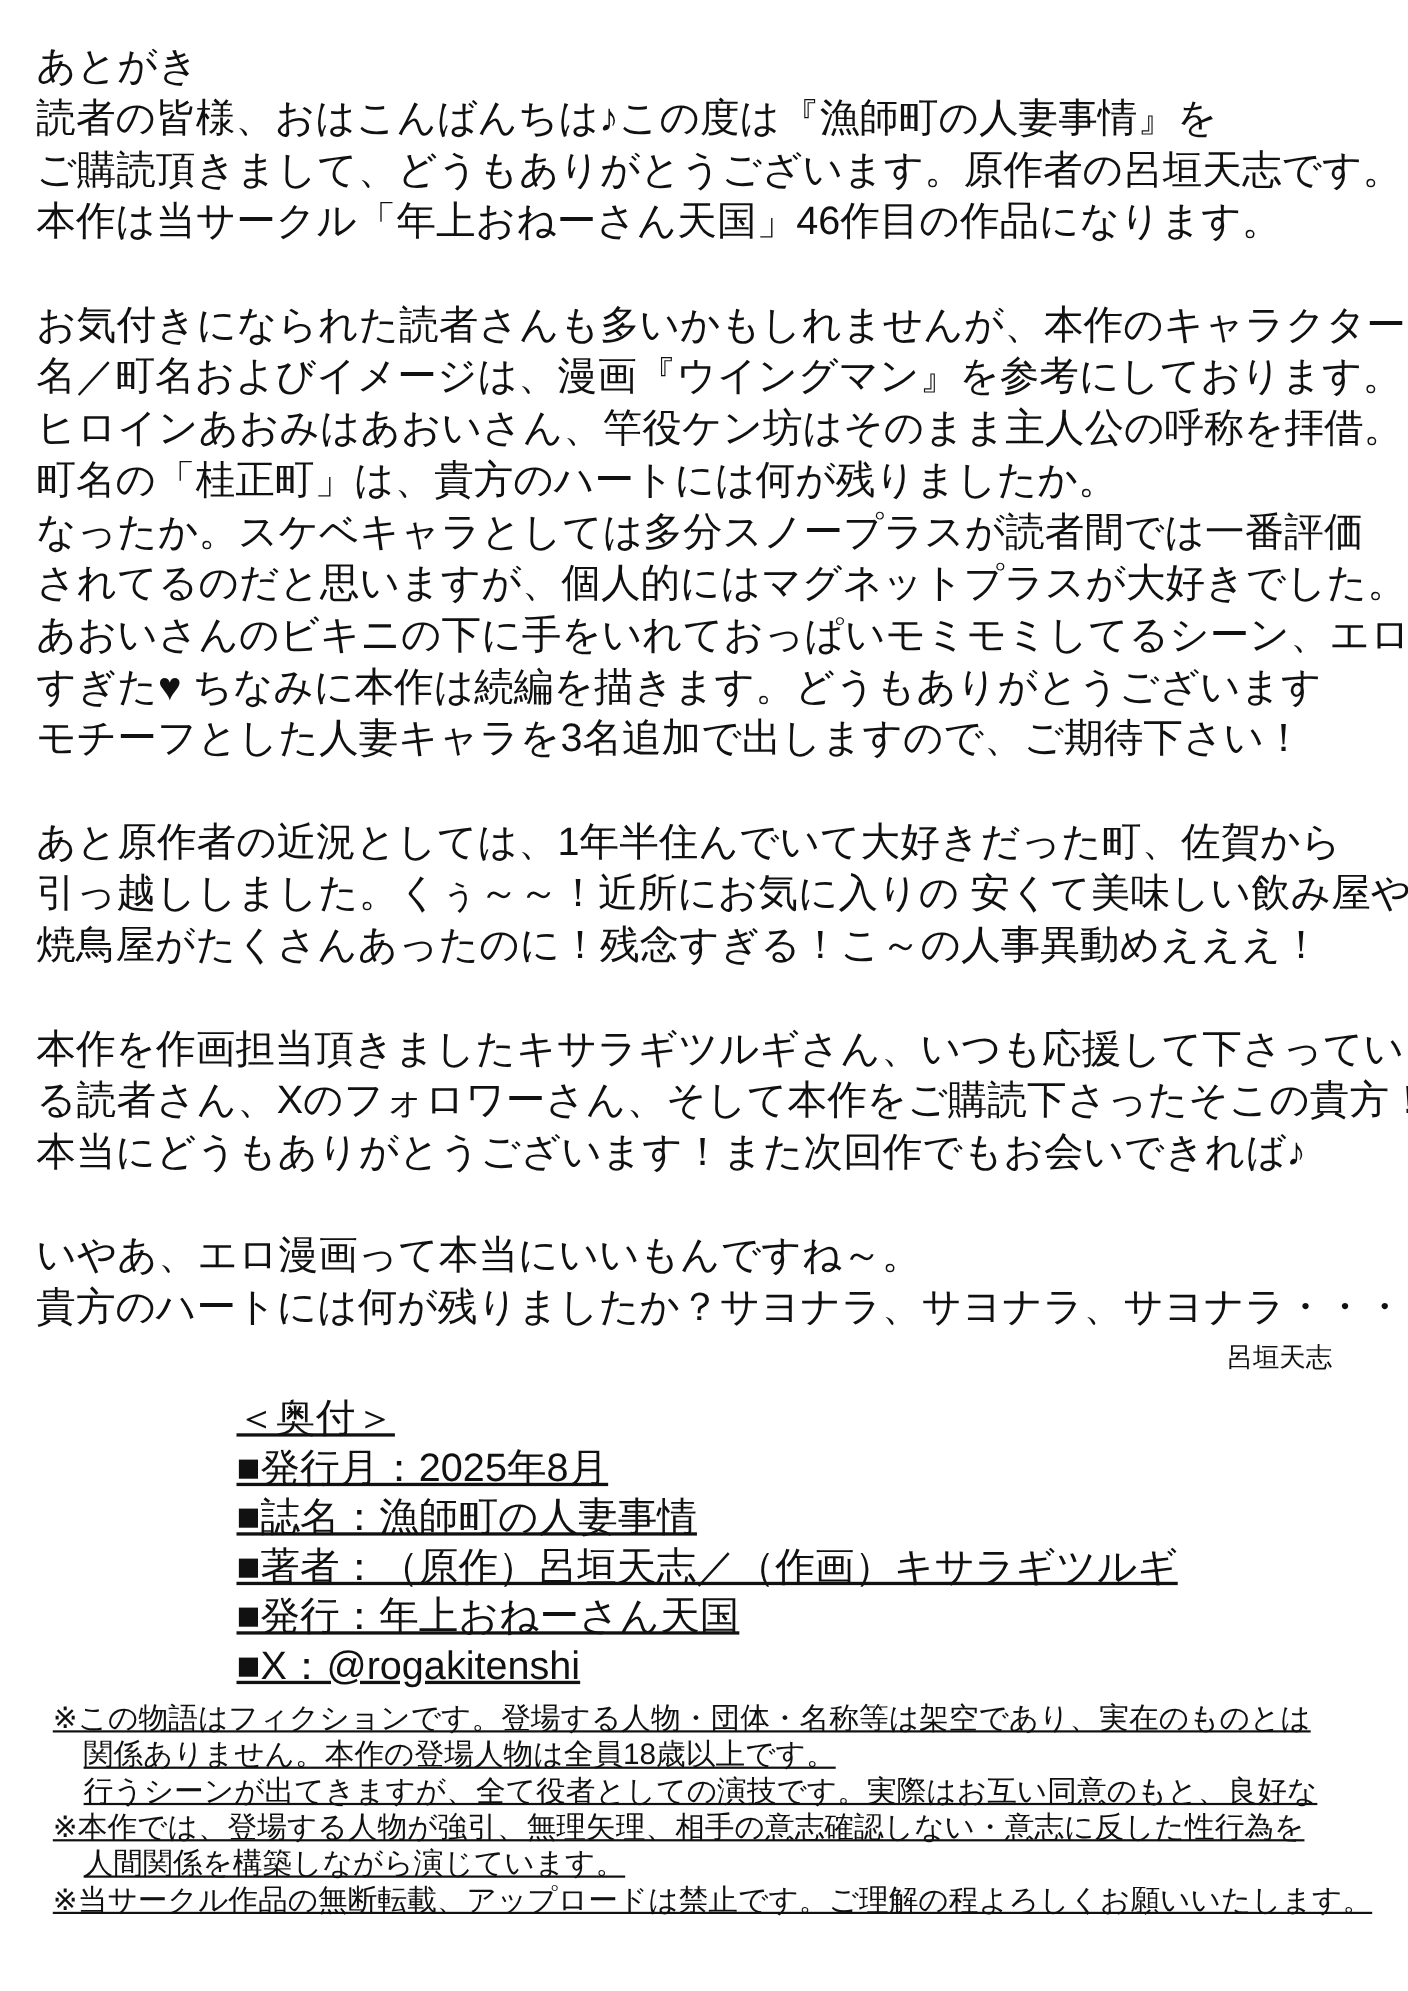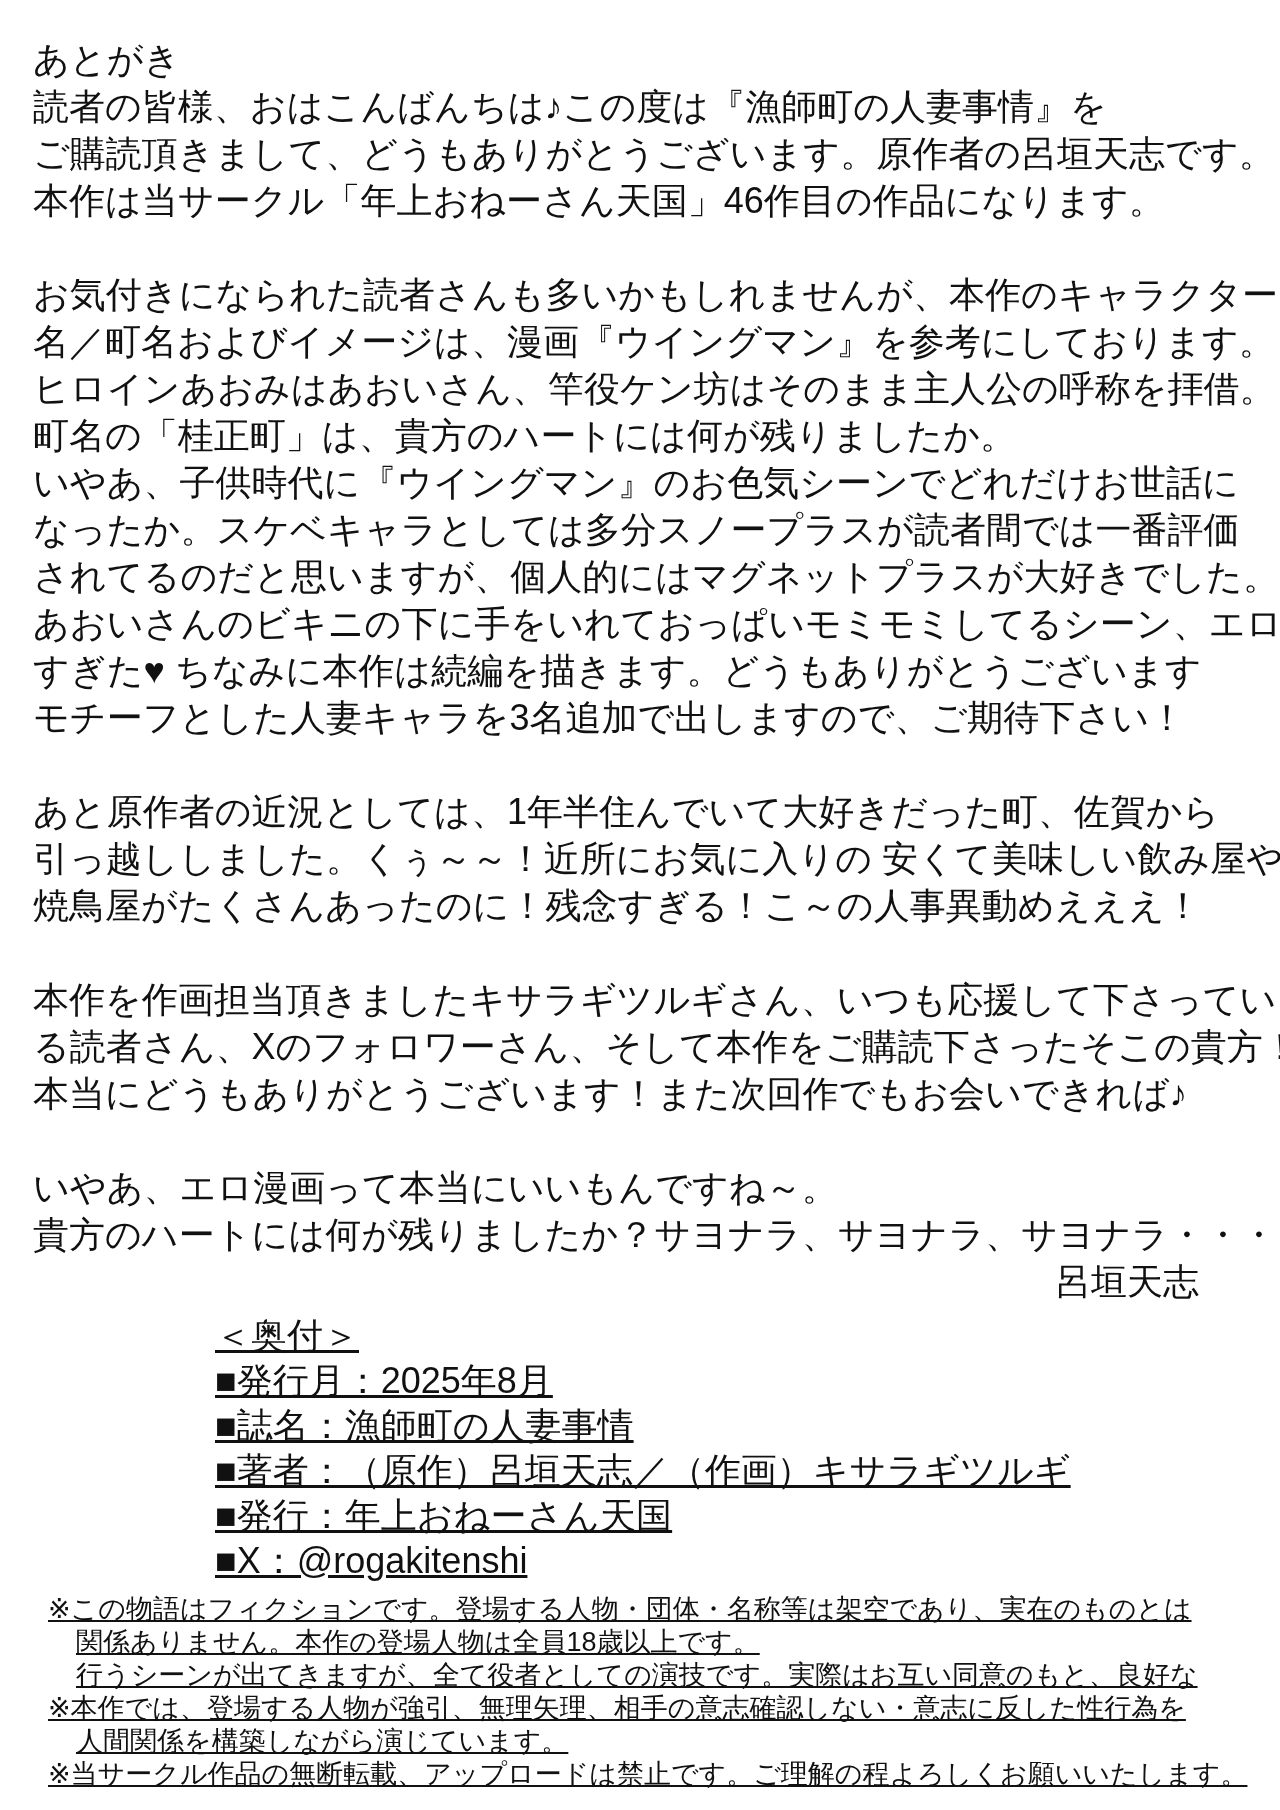--- a/index.html
+++ b/index.html
@@ -11,34 +11,34 @@
     width: 1280px;
     height: 1810px;
     color: #111111;
     font-family: "Liberation Sans", "DejaVu Sans", sans-serif;
     overflow: hidden;
   }
   .page {
     box-sizing: border-box;
     width: 1280px;
     height: 1622px;
-    padding: 36px 16px 0 33px;
+    padding: 36px 4px 0 33px;
   }
   .title-line,
   .body-line {
     font-size: 36px;
     line-height: 47px;
     white-space: pre;
     letter-spacing: 0px;
   }
   .para.gap {
     margin-top: 47px;
   }
   .signature-line {
-    font-size: 36px;
+    font-size: 24px;
     line-height: 47px;
     text-align: right;
     padding-right: 65px;
     white-space: pre;
   }
   .colophon {
     margin-left: 182px;
     margin-top: 8px;
     text-decoration: underline;
   }
@@ -72,21 +72,20 @@
     <div class="body-line">読者の皆様、おはこんばんちは♪この度は『漁師町の人妻事情』を</div>
     <div class="body-line">ご購読頂きまして、どうもありがとうございます。原作者の呂垣天志です。</div>
     <div class="body-line">本作は当サークル「年上おねーさん天国」46作目の作品になります。</div>
   </div>
 
   <div class="para gap">
     <div class="body-line">お気付きになられた読者さんも多いかもしれませんが、本作のキャラクター</div>
     <div class="body-line">名／町名およびイメージは、漫画『ウイングマン』を参考にしております。</div>
     <div class="body-line">ヒロインあおみはあおいさん、竿役ケン坊はそのまま主人公の呼称を拝借。</div>
     <div class="body-line">町名の「桂正町」は、貴方のハートには何が残りましたか。</div>
-    <div class="body-line">いやあ、子供時代に『ウイングマン』のお色気シーンでどれだけお世話に</div>
     <div class="body-line">なったか。スケベキャラとしては多分スノープラスが読者間では一番評価</div>
     <div class="body-line">されてるのだと思いますが、個人的にはマグネットプラスが大好きでした。</div>
     <div class="body-line">あおいさんのビキニの下に手をいれておっぱいモミモミしてるシーン、エロ</div>
     <div class="body-line">すぎた♥ ちなみに本作は続編を描きます。どうもありがとうございます</div>
     <div class="body-line">モチーフとした人妻キャラを3名追加で出しますので、ご期待下さい！</div>
   </div>
 
   <div class="para gap">
     <div class="body-line">あと原作者の近況としては、1年半住んでいて大好きだった町、佐賀から</div>
     <div class="body-line">引っ越ししました。くぅ～～！近所にお気に入りの 安くて美味しい飲み屋や</div>

